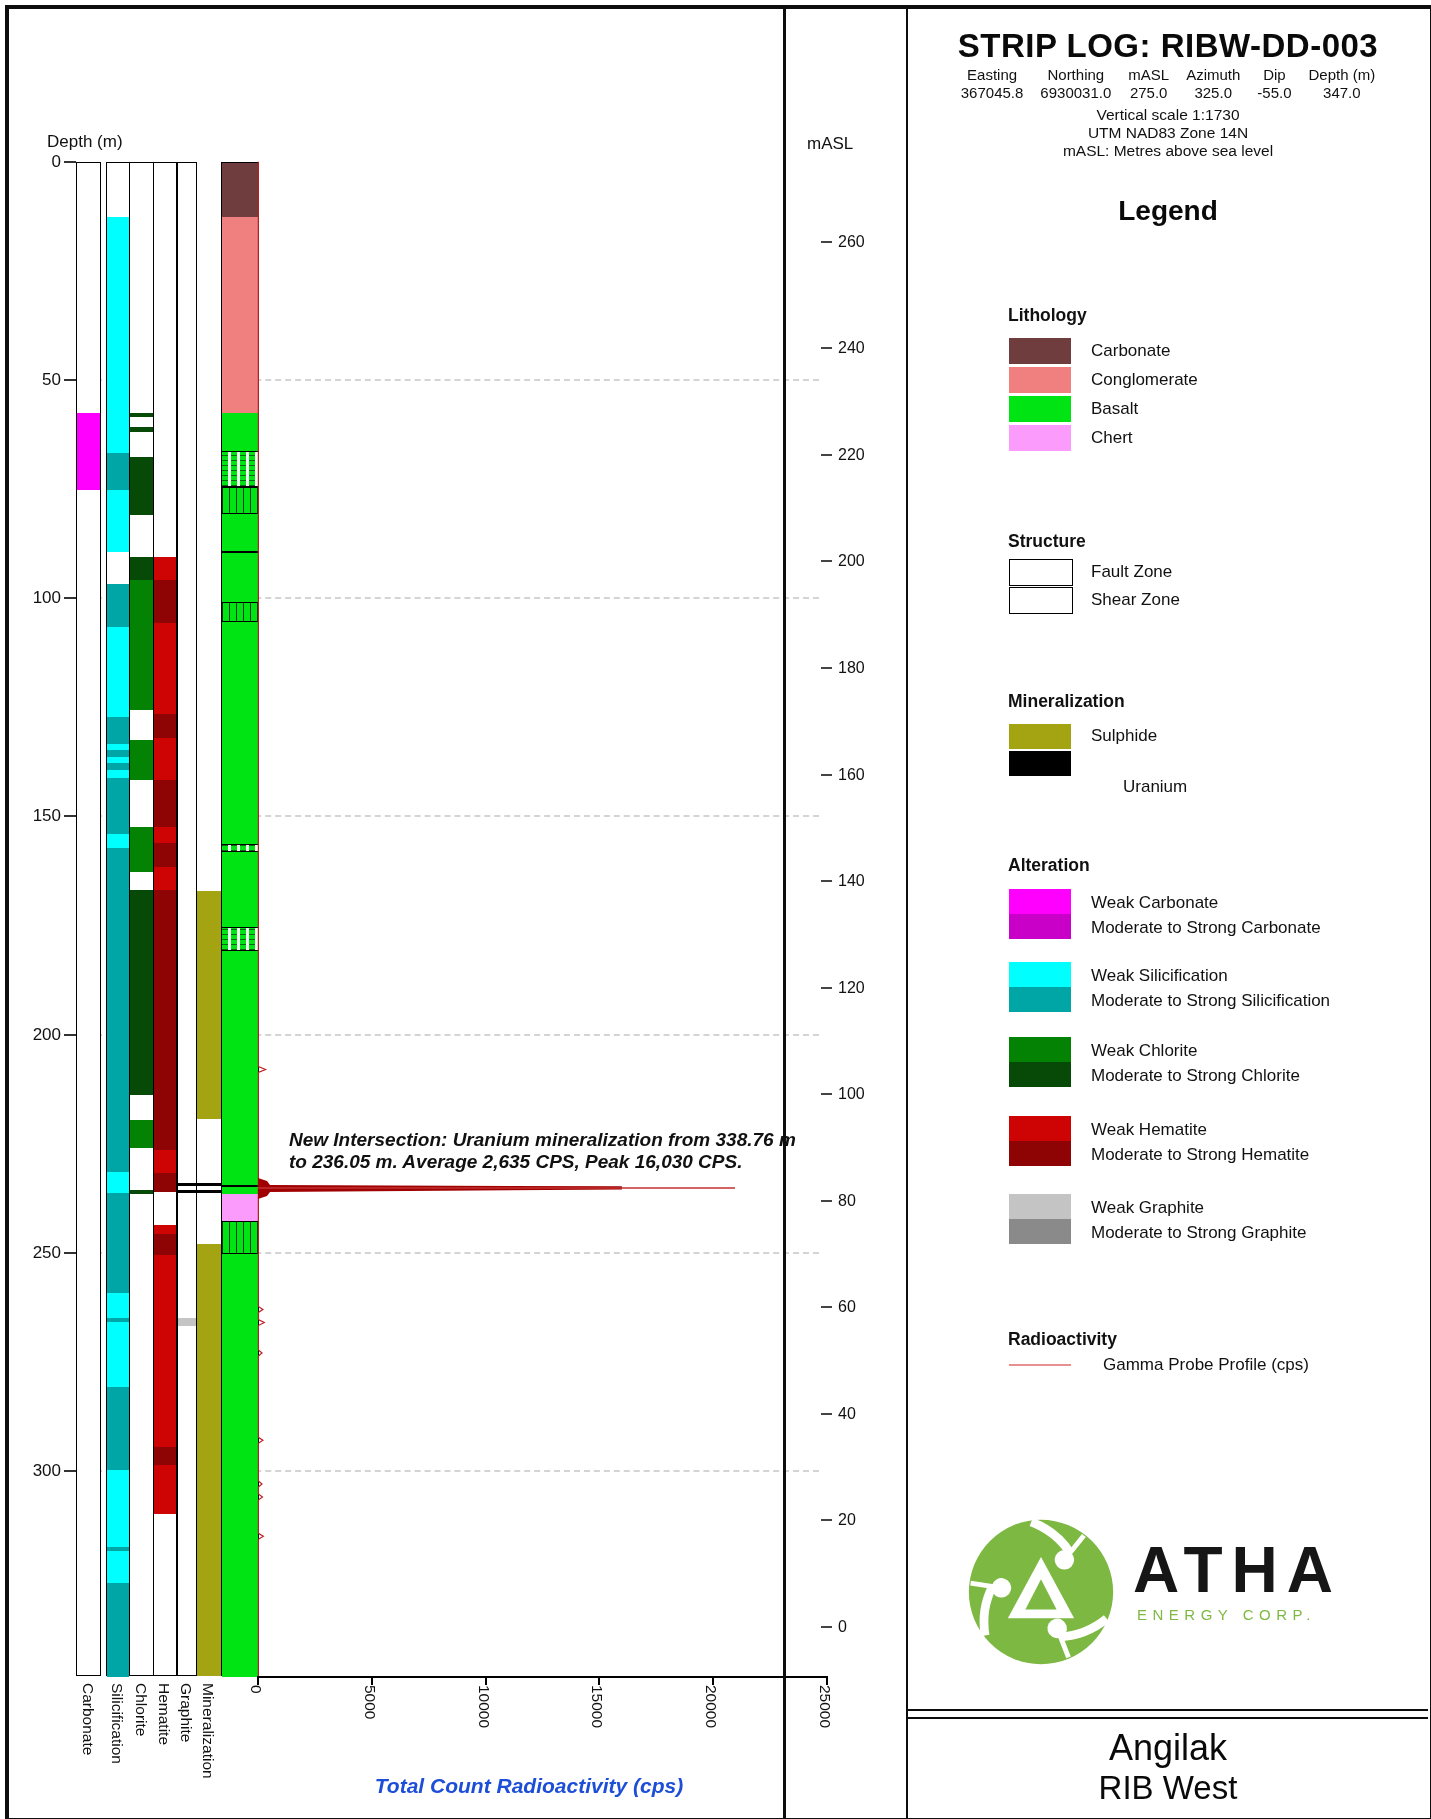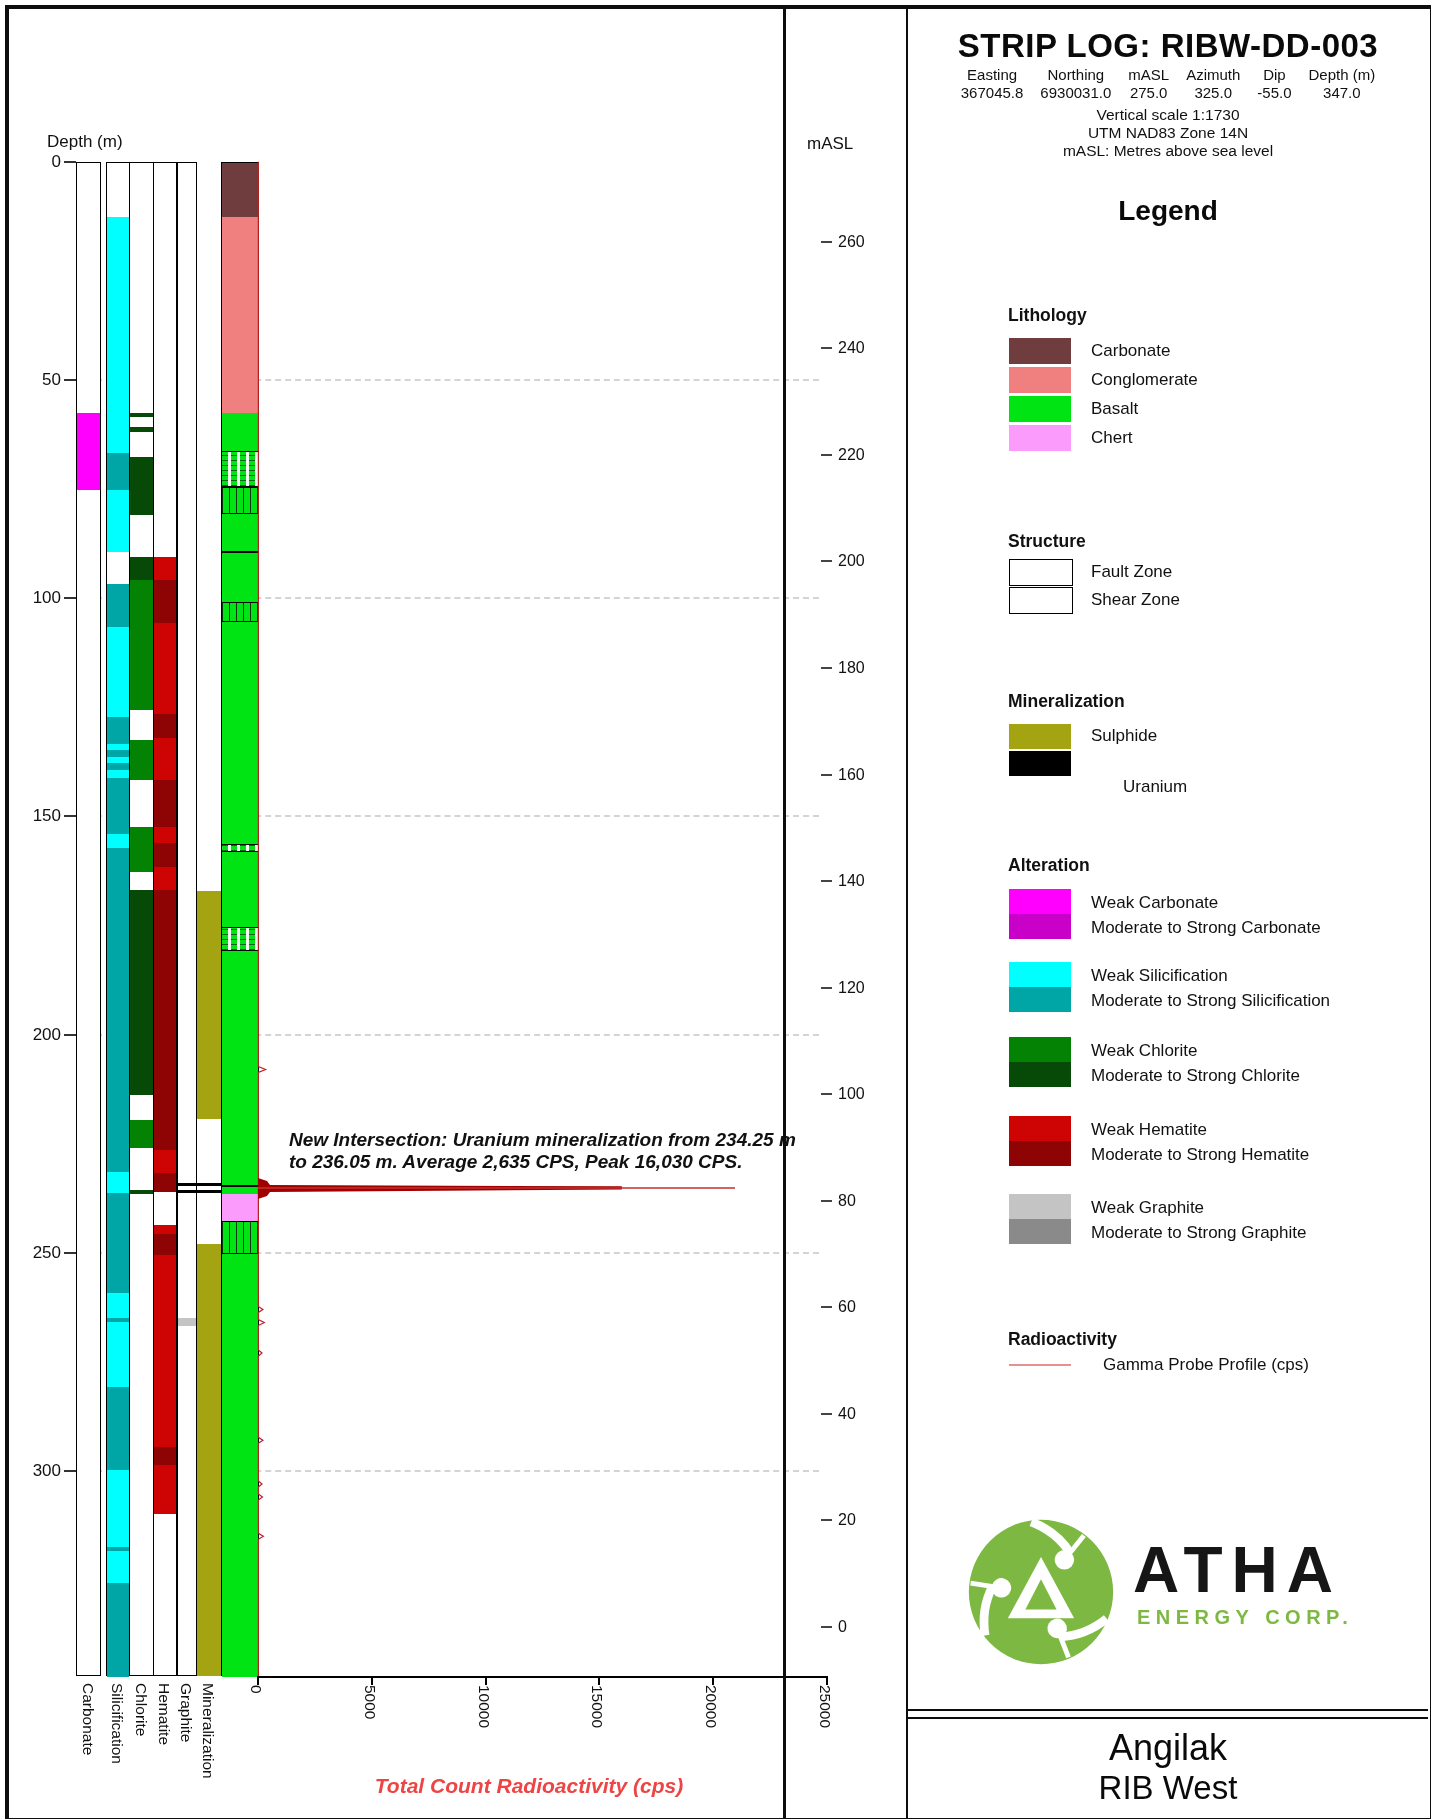--- a/index.html
+++ b/index.html
@@ -8,21 +8,21 @@
   
   .track{position:absolute;top:153px;height:1514px;background:#fff;border:1px solid #000;box-sizing:border-box;}
   .track.noborder{border:none;}
   .blk{position:absolute;left:0;right:0;}
   .gridline{position:absolute;border-top:2px dashed #d4d4d4;height:0;}
   .dtick{position:absolute;height:2px;background:#333;}
   .dlabel{position:absolute;width:48px;text-align:right;font-size:17px;color:#111;}
   .mlabel{position:absolute;font-size:16px;color:#111;}
   .mdash{position:absolute;height:2px;background:#444;}
   .rot{position:absolute;transform-origin:0 0;transform:rotate(90deg);white-space:nowrap;font-size:15.5px;color:#111;}
-  .axis-label{font-size:21px;font-weight:bold;font-style:italic;color:#ef4444;text-align:center;}
+  .axis-label{font-size:21px;font-weight:bold;font-style:italic;color:#1d4ed8;text-align:center;}
   .hdr-label{font-size:17px;color:#111;}
   .pat-fault{background-image:repeating-linear-gradient(90deg, rgba(10,10,10,.8) 0 1.5px, transparent 1.5px 7px);}
   .pat-shear{background-image:repeating-linear-gradient(90deg, transparent 0 6px, rgba(255,255,255,.95) 6px 9px),repeating-linear-gradient(0deg, rgba(20,20,20,.6) 0 1.2px, transparent 1.2px 5px);}
   .struct{position:absolute;left:213px;width:36px;border-top:1px solid #000;border-bottom:1px solid #000;box-sizing:border-box;}
   .lithline{position:absolute;left:212px;width:38px;height:2px;background:#000;}
   .ubar{position:absolute;left:168px;width:44px;background:#000;}
   #annotation{position:absolute;left:280px;top:1120px;width:570px;font-size:19px;line-height:21.5px;font-weight:bold;font-style:italic;color:#111;}
   
   #divider{position:absolute;left:774px;top:0;width:3px;height:100%;background:#0d0d0d;}
   #panel{position:absolute;left:897px;top:0;width:520px;height:100%;border-left:2px solid #0d0d0d;}
@@ -33,34 +33,34 @@
   .field .v{margin-top:1px;}
   .note{font-size:15.5px;color:#111;line-height:18px;}
   .leg-title{font-size:28px;font-weight:bold;color:#0a0a0a;}
   .sec-h{position:absolute;left:100px;font-size:17.5px;font-weight:bold;color:#111;}
   .sw{position:absolute;left:101px;width:62px;}
   .sw-label{position:absolute;left:183px;font-size:17px;color:#111;white-space:nowrap;}
   .swatch{height:26px;}
   .legline{position:absolute;left:101px;width:62px;height:2px;background:#E89090;}
   .hr2{position:absolute;left:0;width:100%;height:2px;background:#0d0d0d;}
   .logo-word{font-size:64px;font-weight:bold;color:#161616;letter-spacing:9px;}
-  .logo-sub{font-size:20px;font-weight:bold;letter-spacing:5.5px;}
+  .logo-sub{font-size:15px;font-weight:normal;letter-spacing:5.5px;}
   .foot1{font-size:36px;color:#0a0a0a;}
   .foot2{font-size:33px;color:#0a0a0a;}
 </style>
 </head>
 <body>
 
 <div id="page">
 
   <div id="log">
     <div class="abs hdr-label" style="left:38px;top:123px;">Depth (m)</div>
     <div class="abs hdr-label" style="left:798px;top:125px;">mASL</div>
     <div id="annotation">
-      <div>New Intersection: Uranium mineralization from 234.25 m</div>
+      <div>New Intersection: Uranium mineralization from 338.76 m</div>
       <div>to 236.05 m. Average 2,635 CPS, Peak 16,030 CPS.</div>
     </div>
     <div class="abs axis-label" style="left:295px;top:1765px;width:450px;">Total Count Radioactivity (cps)</div>
     <div id="dyn">
         <div class="dtick" style="left: 55px; width: 12px; top: 152px;"></div>
         <div class="dlabel" style="left: 4px; top: 143px;">0</div>
         <div class="gridline" style="left: 67px; width: 743px; top: 370.145px;"></div>
         <div class="dtick" style="left: 55px; width: 12px; top: 370.145px;"></div>
         <div class="dlabel" style="left: 4px; top: 361.145px;">50</div>
         <div class="gridline" style="left: 67px; width: 743px; top: 588.29px;"></div>

